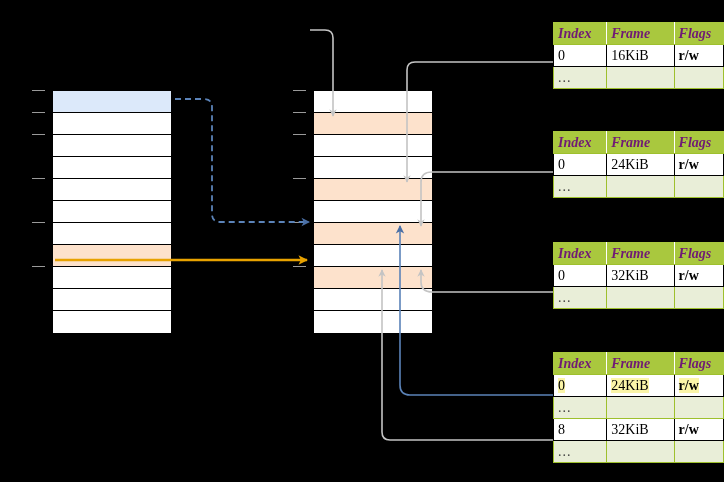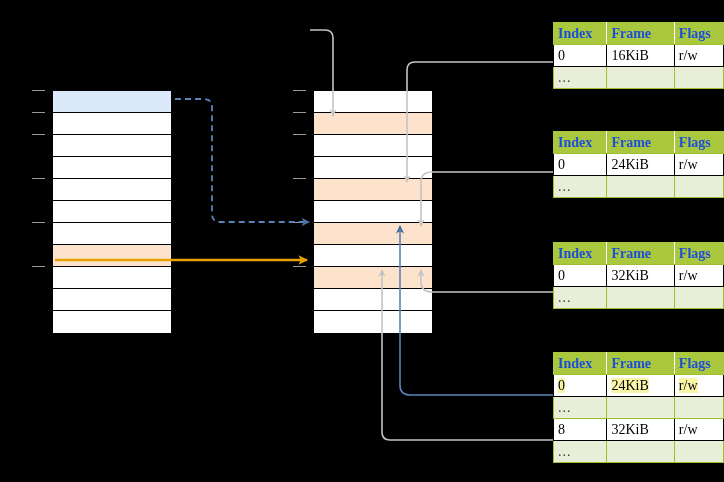--- a/index.html
+++ b/index.html
@@ -80,45 +80,46 @@
     font-size: 14px;
     padding: 1px 4px;
     height: 22px;
     box-sizing: border-box;
     text-align: left;
     white-space: nowrap;
     overflow: hidden;
   }
   .pagetable th {
     background: #a9c83e;
-    color: #1d4ed8;
+    color: #701a75;
     font-weight: bold;
     border-color: #ffffff;
     border-top-color: #a9c83e;
     border-bottom-color: #9ec02d;
+    font-style: italic;
   }
   .pagetable th:first-child { border-left-color: #a9c83e; }
   .pagetable th:last-child  { border-right-color: #a9c83e; }
   .pagetable td {
     background: #ffffff;
     color: #000000;
     border-color: #000000;
   }
   .pagetable tr.ellipsis td {
     background: #e9eed8;
     border-color: #9ec02d;
     color: #444444;
     letter-spacing: 1px;
   }
   .pagetable td.hl > span {
     background: #fbf5a8;
   }
   .col-index { width: 57px; }
   .col-frame { width: 74px; }
-  .col-flags { width: 52px; }
+  .col-flags { width: 52px; font-weight: bold; }
 </style>
 </head>
 <body>
 
 <div id="stage">
 
 
   <div class="celltable" id="vm-table" style="left:52px; top:90px; width:120px; height:243px;">
       <div class="cell c-blue"></div>
       <div class="cell c-white"></div>

